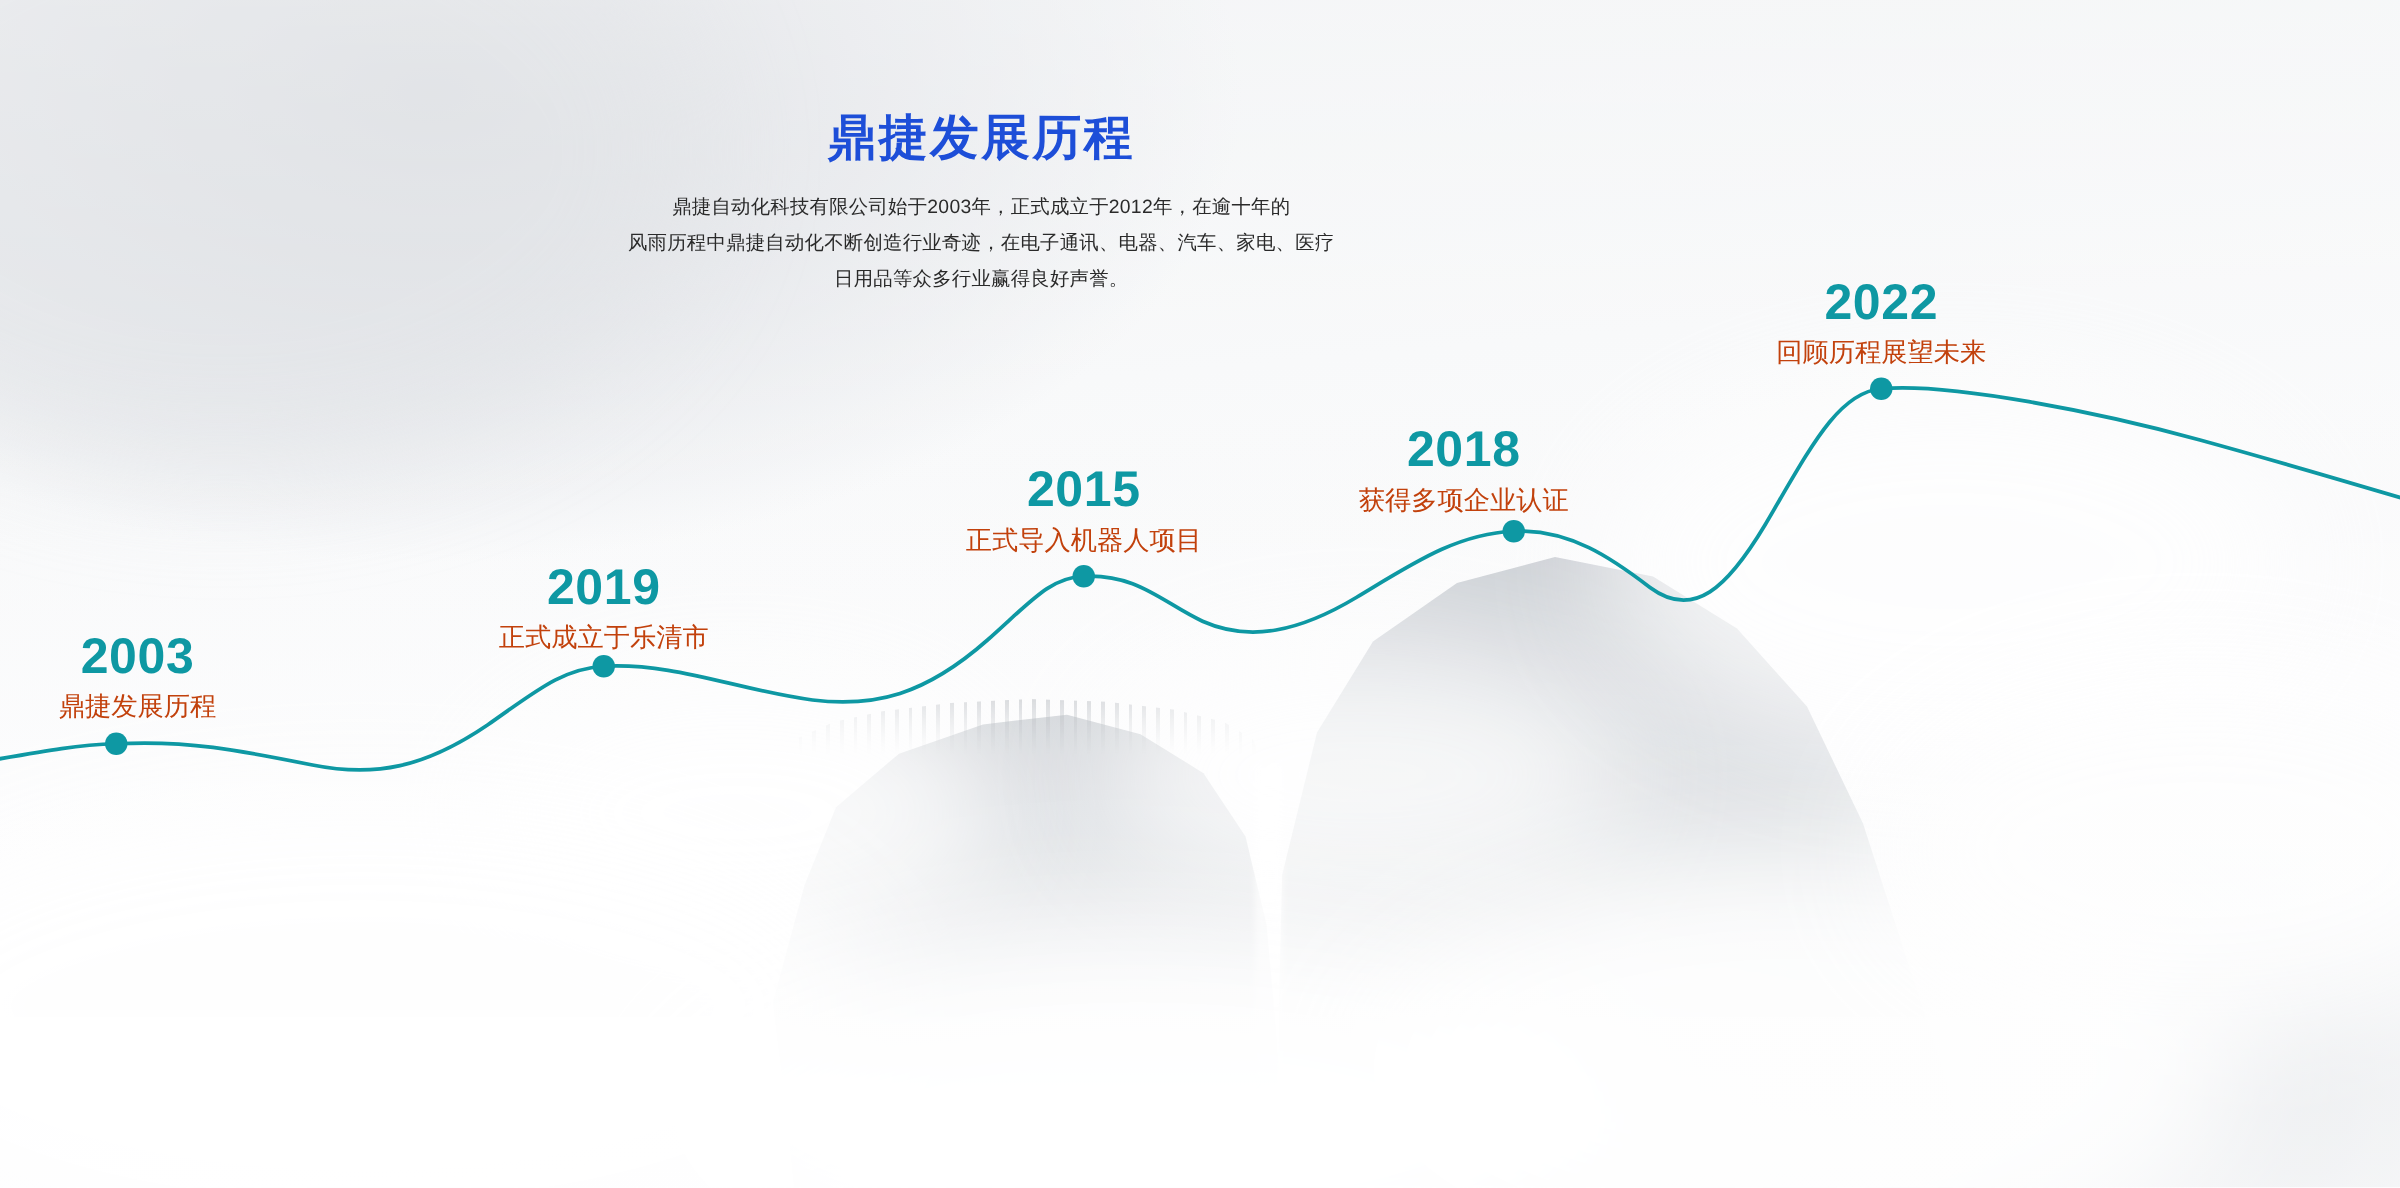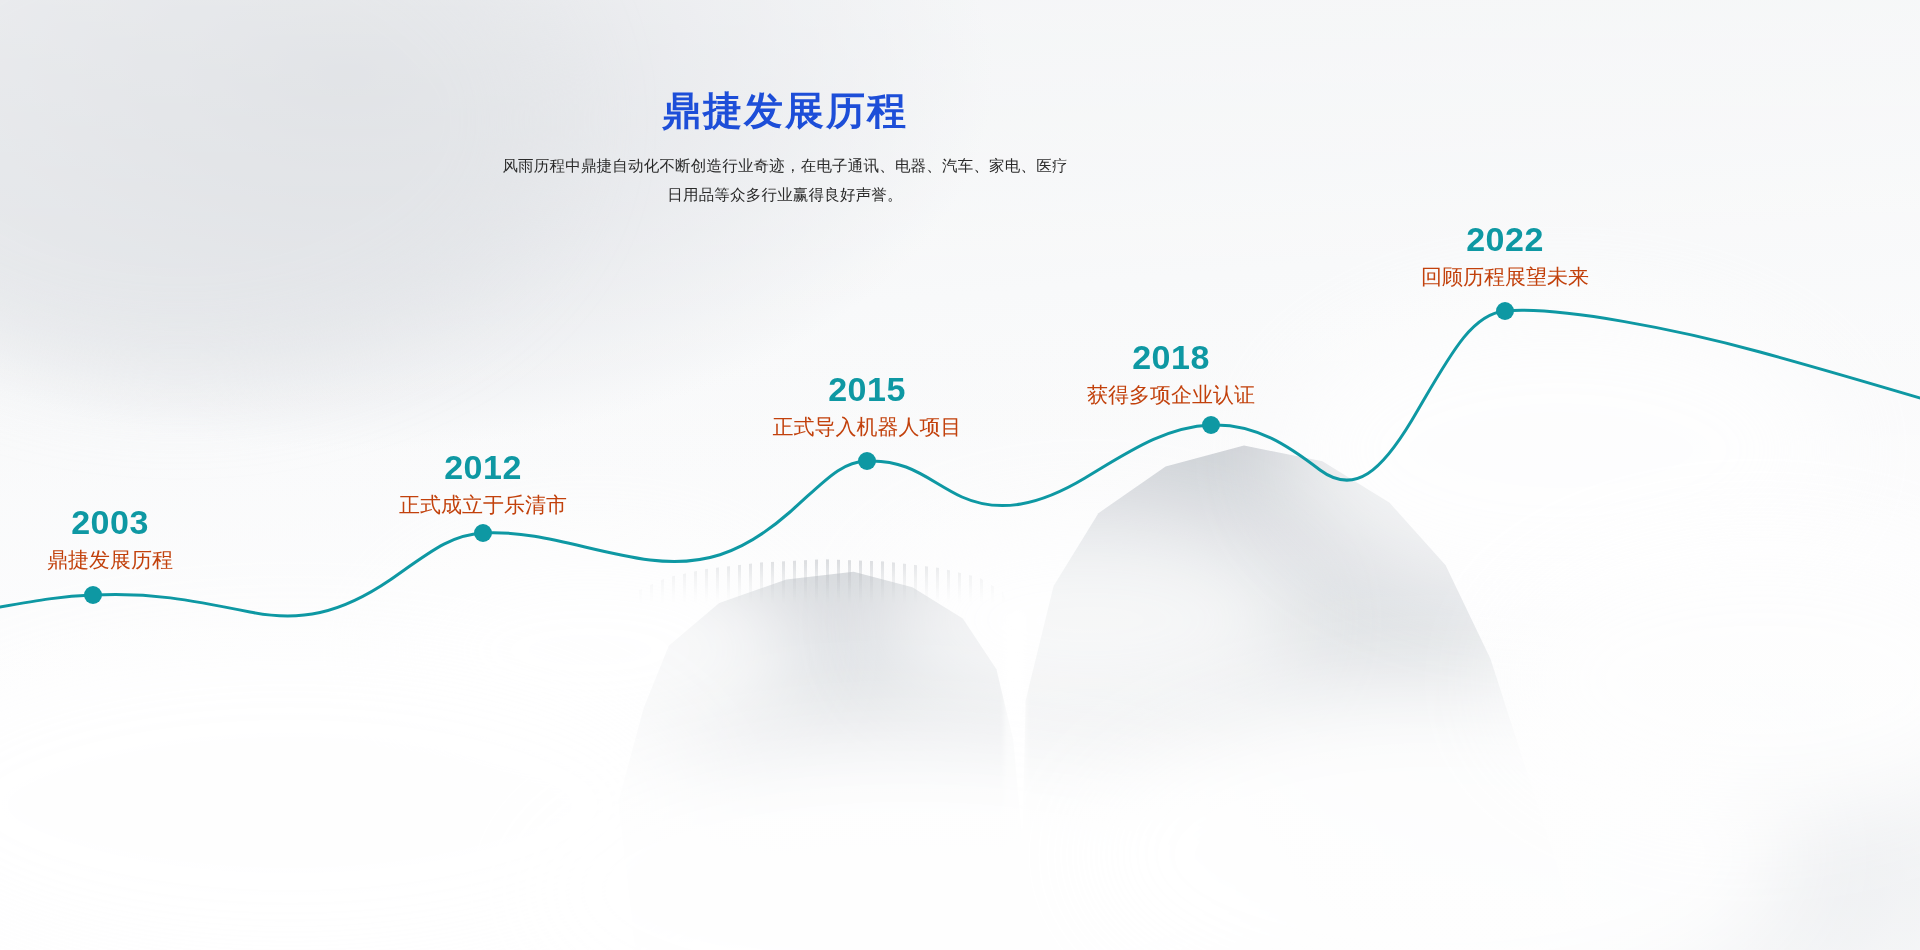--- a/index.html
+++ b/index.html
@@ -69,21 +69,21 @@
     margin:16px 0 0 0;font-size:15.5px;color:#2a2a2a;line-height:29px;letter-spacing:.2px;
   }
   .page-desc div{white-space:nowrap;}
 
   
   .timeline{position:absolute;left:0;top:0;width:1920px;height:950px;}
   .curve{position:absolute;left:0;top:0;}
 
   .milestone{position:absolute;text-align:center;transform:translateX(-50%);}
   .ms-year{
-    font-size:34px;font-weight:700;color:#0e98a3;line-height:1;letter-spacing:.5px;
+    font-size:40px;font-weight:700;color:#0e98a3;line-height:1;letter-spacing:.5px;
   }
   .ms-label{
     margin-top:8px;font-size:21px;font-weight:500;color:#c2410c;line-height:1.2;white-space:nowrap;
   }
 </style>
 </head>
 <body>
 
 <div id="stage">
 
@@ -98,20 +98,21 @@
   <div class="fog f1"></div>
   <div class="fog f2"></div>
   <div class="fog f3"></div>
   <div class="fog f4"></div>
   <div class="fog f6"></div>
   <div class="bg-veil"></div>
 
   <div class="header">
     <h1 class="page-title">鼎捷发展历程</h1>
     <div class="page-desc">
+      <div>鼎捷自动化科技有限公司始于2003年，正式成立于2012年，在逾十年的</div>
       <div>风雨历程中鼎捷自动化不断创造行业奇迹，在电子通讯、电器、汽车、家电、医疗</div>
       <div>日用品等众多行业赢得良好声誉。</div>
     </div>
   </div>
 
   <div class="timeline">
     <svg class="curve" width="1920" height="950" viewBox="0 0 1920 950">
       <path id="curve-path" fill="none" stroke-linecap="round" d="M -40 614
                C 40 600, 60 596, 93 595
                C 150 592, 190 600, 250 612
@@ -135,21 +136,21 @@
         <circle cx="867" cy="461" r="9" fill="#0e98a3"></circle>
         <circle cx="1211" cy="425" r="9" fill="#0e98a3"></circle>
         <circle cx="1505" cy="311" r="9" fill="#0e98a3"></circle>
       </svg>
 
     <div class="milestone" id="ms-0" style="left: 110px; top: 505px;">
       <div class="ms-year">2003</div>
       <div class="ms-label">鼎捷发展历程</div>
     </div>
     <div class="milestone" id="ms-1" style="left: 483px; top: 450px;">
-      <div class="ms-year">2012</div>
+      <div class="ms-year">2019</div>
       <div class="ms-label">正式成立于乐清市</div>
     </div>
     <div class="milestone" id="ms-2" style="left: 867px; top: 372px;">
       <div class="ms-year">2015</div>
       <div class="ms-label">正式导入机器人项目</div>
     </div>
     <div class="milestone" id="ms-3" style="left: 1171px; top: 340px;">
       <div class="ms-year">2018</div>
       <div class="ms-label">获得多项企业认证</div>
     </div>

